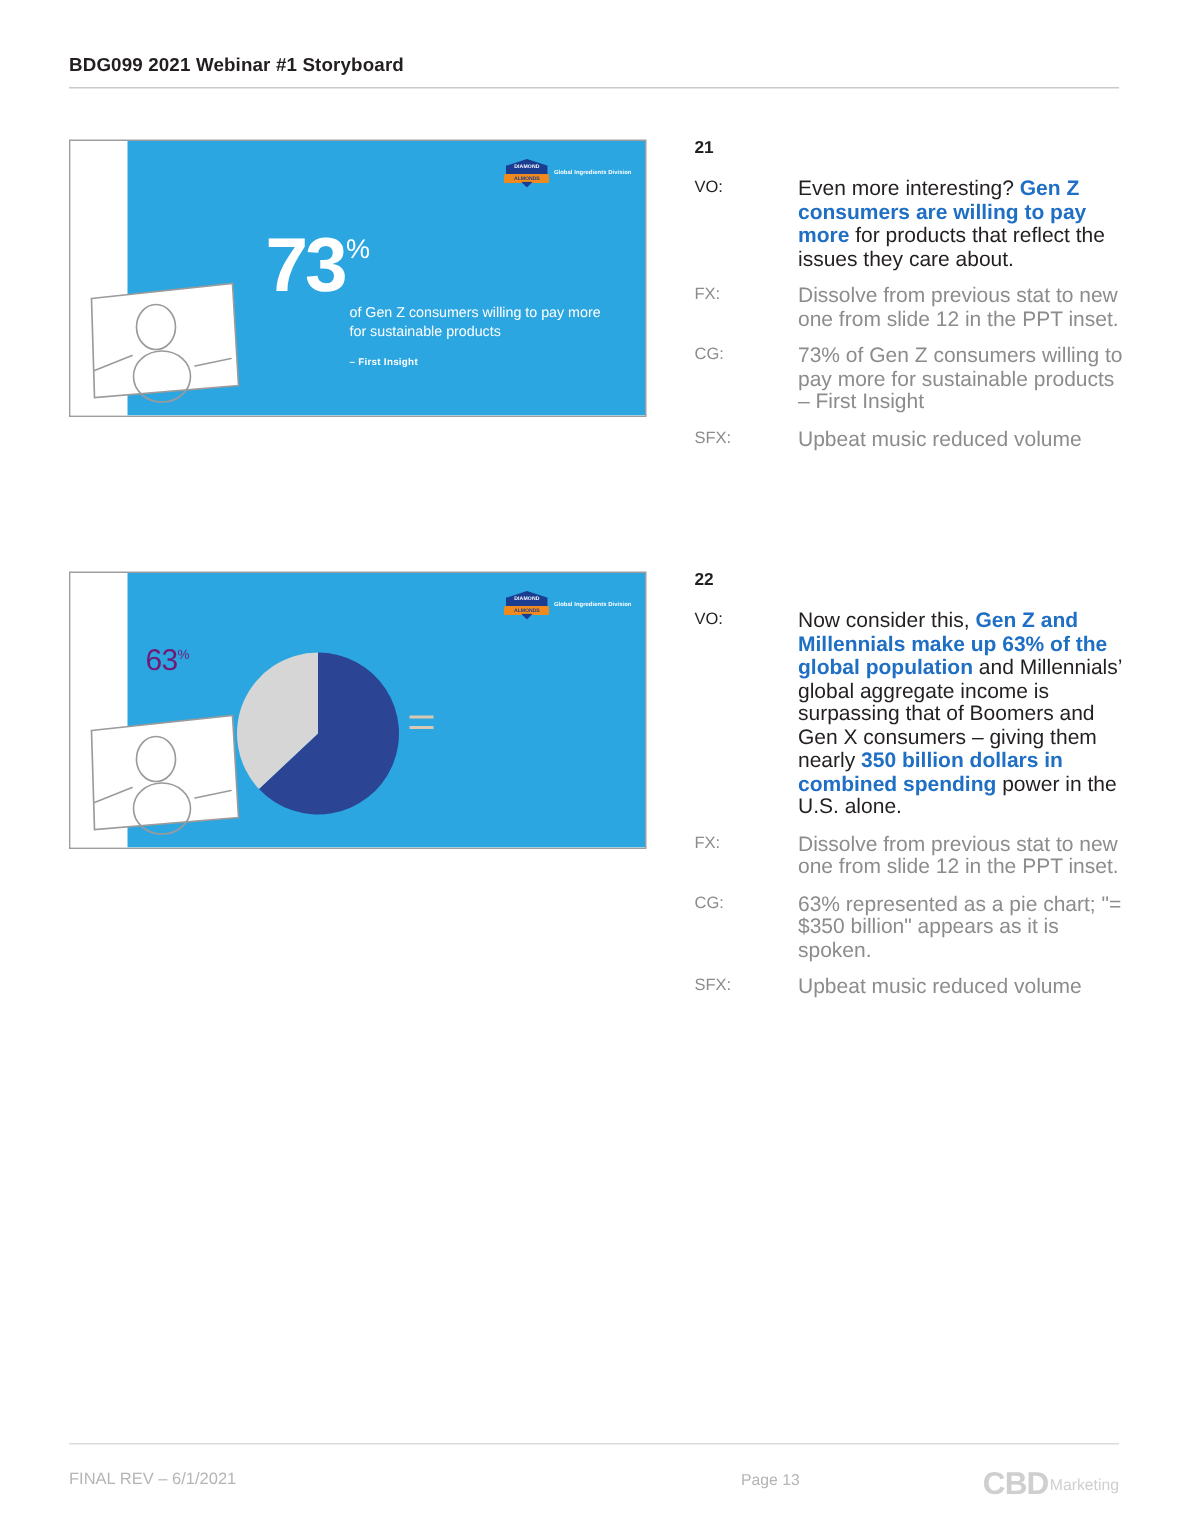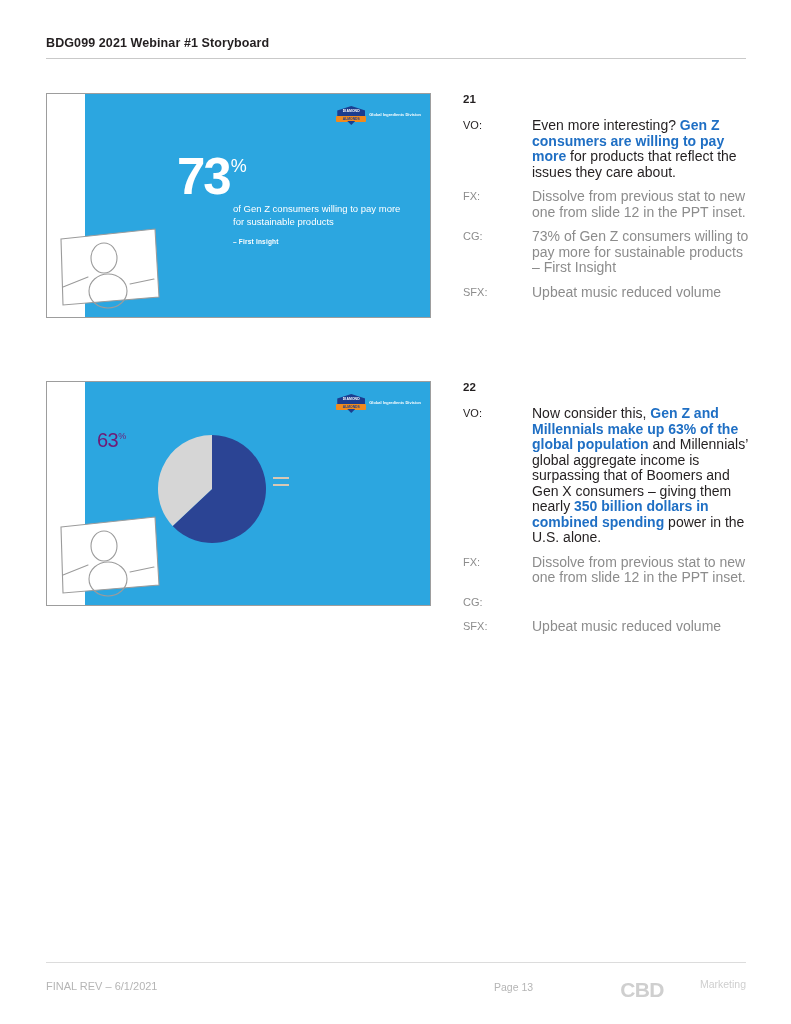--- a/index.html
+++ b/index.html
@@ -49,21 +49,21 @@
   }
   .row-21 { top: 93px; }
   .row-22 { top: 381px; }
 
   
   .slide-panel {
     position: absolute;
     left: 46px;
     top: 0;
     width: 385px;
-    height: 225px;
+    height: 185px;
     border: 1px solid #9d9d9d;
     box-sizing: border-box;
     background: #ffffff;
     overflow: hidden;
   }
   .slide-canvas {
     position: absolute;
     left: 0; top: 0; right: 0; bottom: 0;
     background: #ffffff;
   }
@@ -315,23 +315,22 @@
     left: 448px;
     top: 3px;
     font-size: 10.5px;
     color: #b5b5b5;
   }
   .ft-logo {
     position: absolute;
     right: 0;
     top: 0;
     display: flex;
-    align-items: flex-start;
+    align-items: center;
     color: #cfcfcf;
-    gap: 35px;
   }
   .ft-logo .cbd {
     font-size: 21px;
     font-weight: bold;
     letter-spacing: -0.6px;
   }
   .ft-logo .mk {
     font-size: 10.5px;
     margin-left: 1px;
   }
@@ -455,20 +454,21 @@
           <div class="note-line vo">
             <div class="note-key">VO:</div>
             <div class="note-val"><span>Now consider this, </span><b>Gen Z and Millennials make up 63% of the global population</b><span> and Millennials’ global aggregate income is surpassing that of Boomers and Gen X consumers – giving them nearly </span><b>350 billion dollars in combined spending</b><span> power in the U.S. alone.</span></div>
           </div>
           <div class="note-line">
             <div class="note-key">FX:</div>
             <div class="note-val"><span>Dissolve from previous stat to new one from slide 12 in the PPT inset.</span></div>
           </div>
           <div class="note-line">
             <div class="note-key">CG:</div>
+            <div class="note-val"><span>63% represented as a pie chart; "= $350 billion" appears as it is spoken.</span></div>
           </div>
           <div class="note-line">
             <div class="note-key">SFX:</div>
             <div class="note-val"><span>Upbeat music reduced volume</span></div>
           </div>
         </div>
     </div>
   </div>
 
   <div class="doc-footer">

